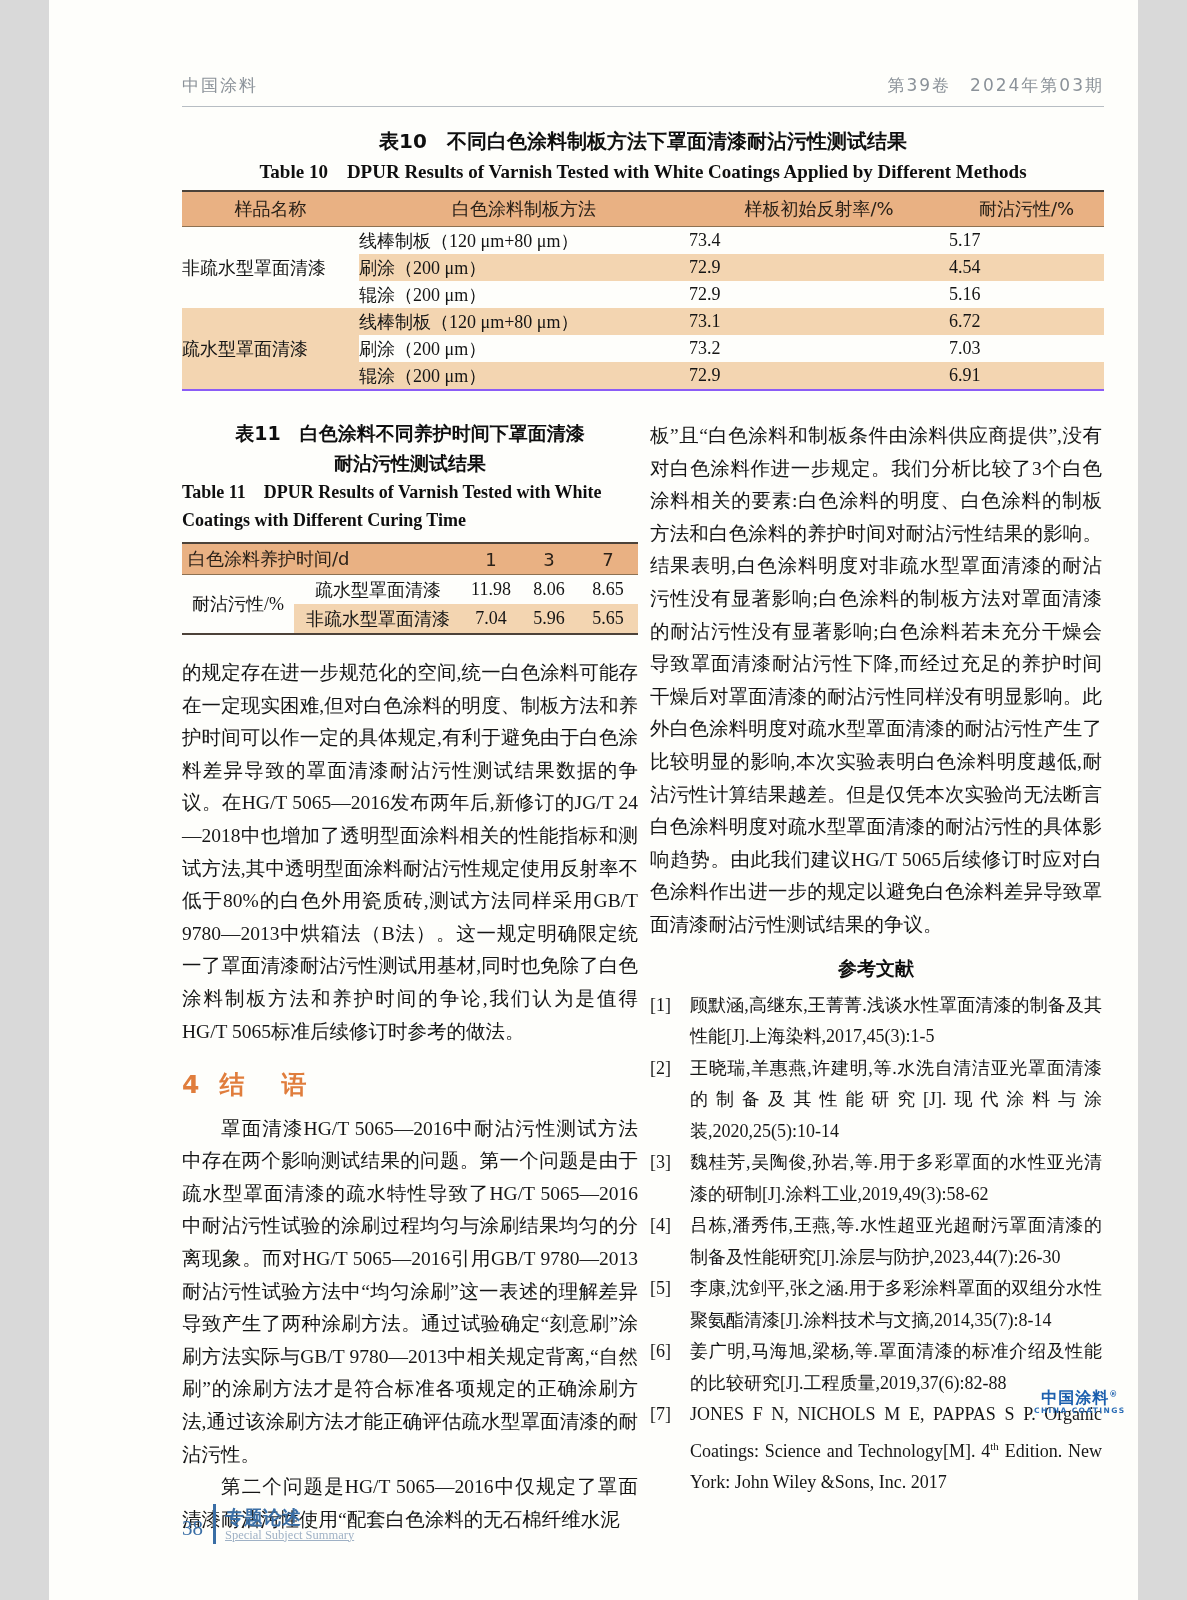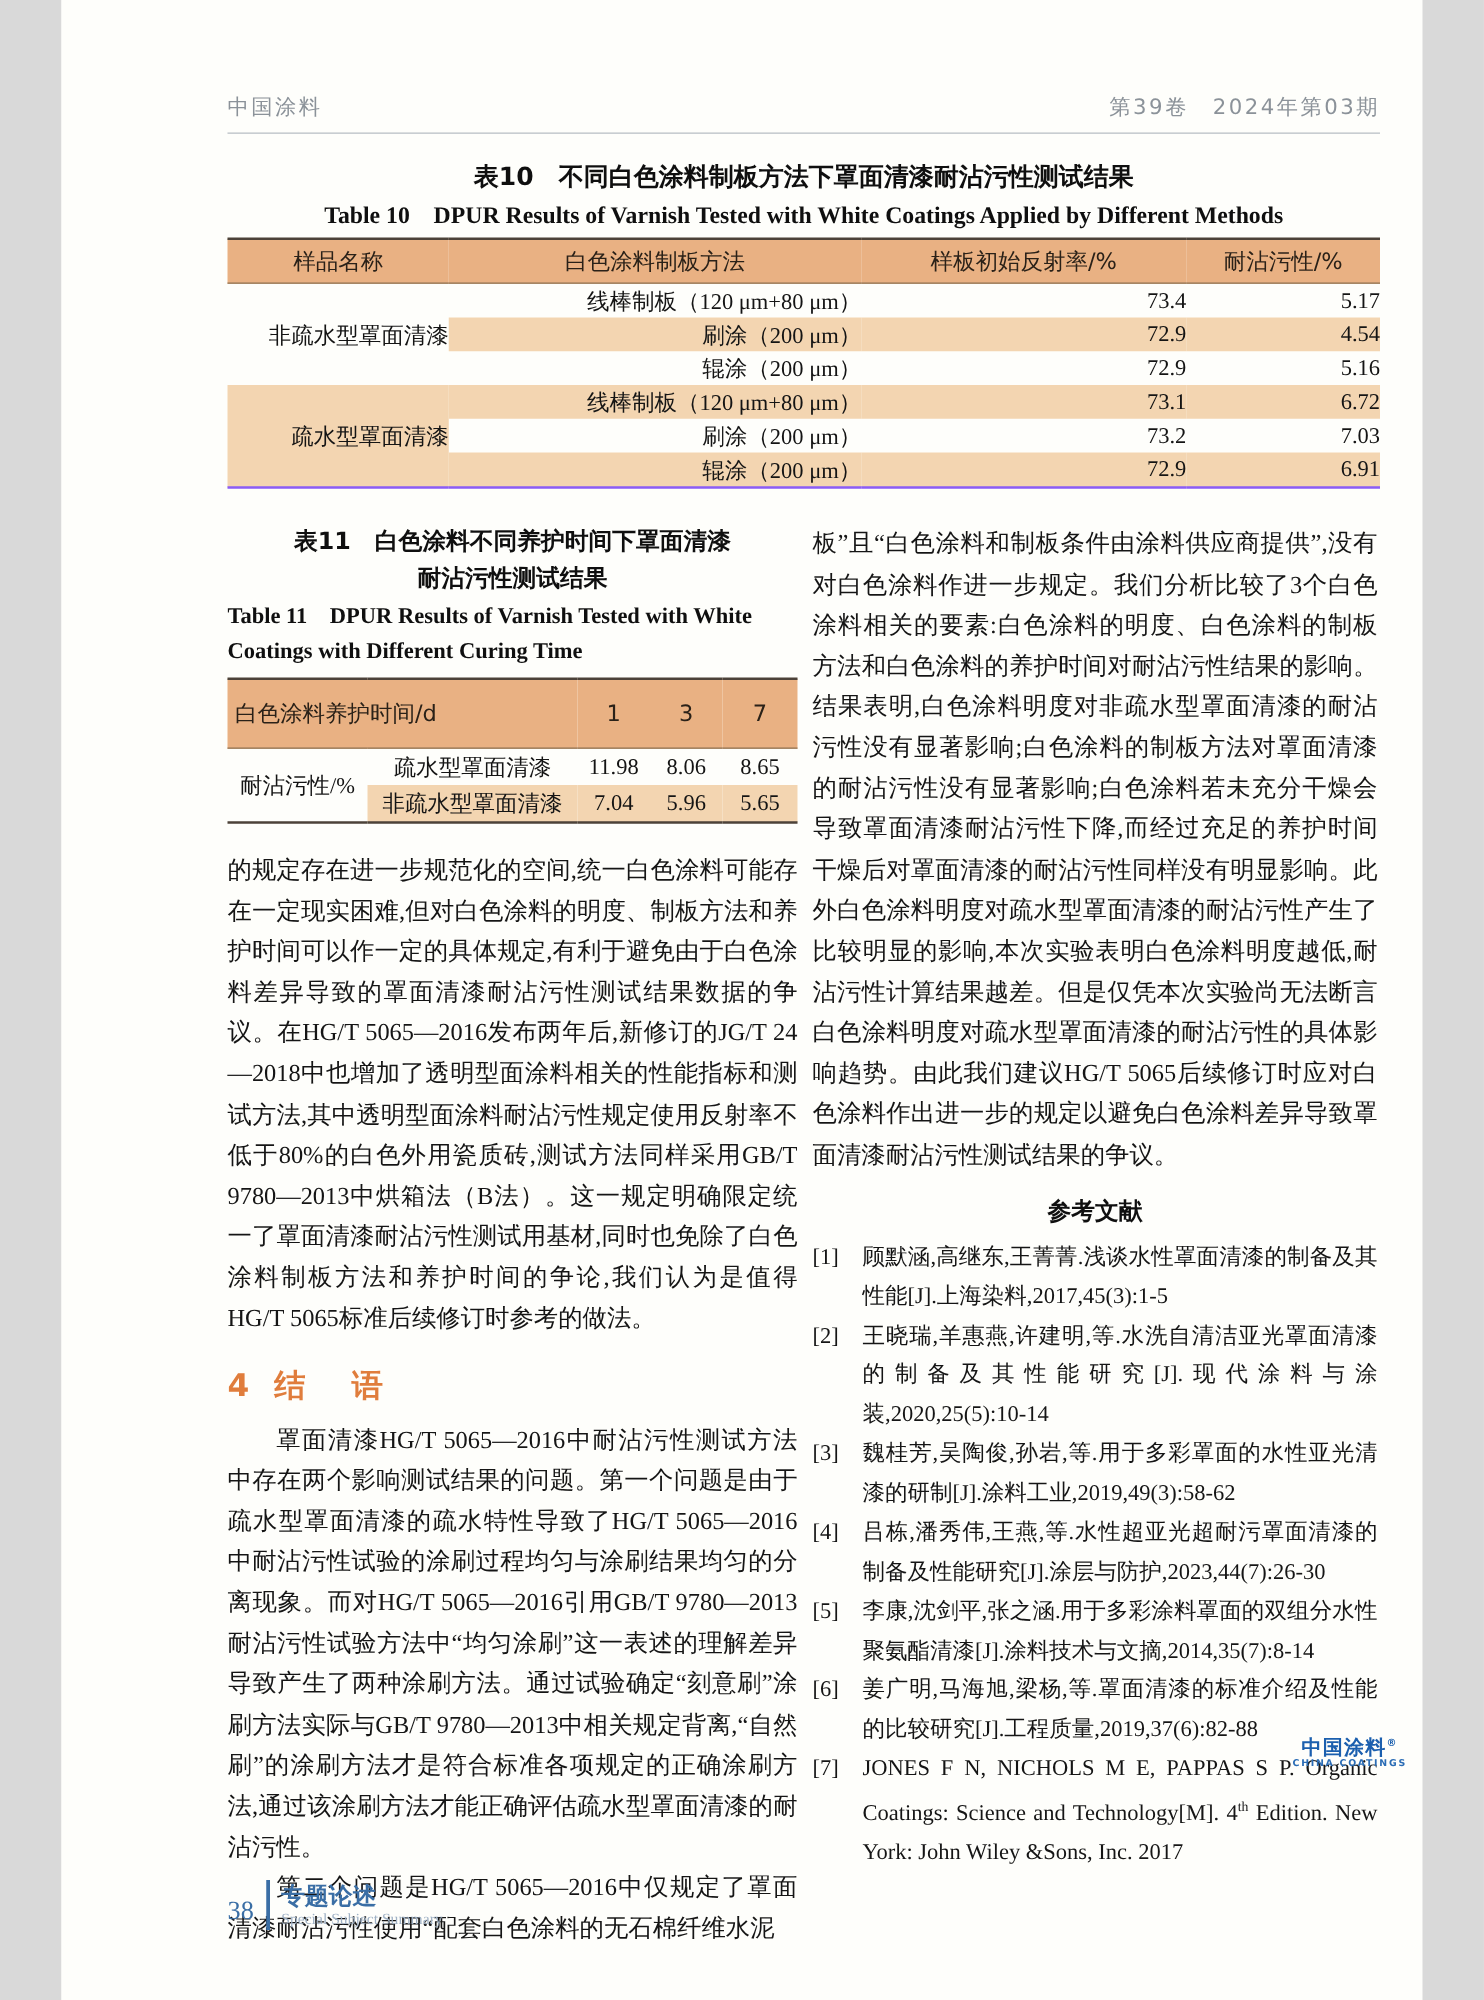--- a/index.html
+++ b/index.html
@@ -18,36 +18,36 @@
              font-family:"Liberation Serif",serif;font-weight:bold;font-size:19px;color:#0f0f0f;}
 
   
   table{border-collapse:collapse;}
   .tbl10{position:absolute;top:190px;left:133px;width:922px;
          border-top:2px solid #4c4239;border-bottom:2px solid #8b5cf6;
          font-size:18px;table-layout:fixed;}
   .tbl10 thead tr{border-bottom:1px solid #8d7152;}
   .tbl10 th{background:#e9b183;height:34px;font-weight:normal;text-align:center;
             font-family:"DejaVu Sans",sans-serif;color:#2a2118;padding:0;}
-  .tbl10 td{height:27px;text-align:right;padding:0;color:#141414;}
+  .tbl10 td{height:27px;text-align:left;padding:0;color:#141414;}
   .shade{background:#f3d5b1;}
 
   .colL{position:absolute;left:133px;top:418px;width:456px;}
   .colR{position:absolute;left:601px;top:420px;width:452px;}
 
   .t11cap-zh{text-align:center;font-family:"DejaVu Sans",sans-serif;font-weight:bold;
              font-size:19px;line-height:30px;color:#0f0f0f;}
   .t11cap-en{text-align:left;font-family:"Liberation Serif",serif;font-weight:bold;
              font-size:18px;line-height:28px;color:#0f0f0f;}
 
   .tbl11{width:100%;margin-top:8px;border-top:2px solid #4c4239;border-bottom:2px solid #4c4239;
          font-size:18px;table-layout:fixed;}
   .tbl11 thead tr{border-bottom:1px solid #8d7152;}
   .tbl11 th{background:#e9b183;height:30px;font-weight:normal;font-family:"DejaVu Sans",sans-serif;
-            color:#2a2118;padding:12px;margin-left:41px;}
+            color:#2a2118;padding:0;margin-left:41px;}
   .tbl11 th.lbl{text-align:left;padding-left:6px;}
   .tbl11 td{height:29px;text-align:center;padding:0;color:#141414;}
 
   .para{font-size:19.5px;line-height:32.6px;text-align:justify;color:#151515;}
   .indent{text-indent:2em;}
   .mt{margin-top:22px;}
 
   .sec-head{margin:18px 0 12px 0;color:#e07d3c;font-family:"DejaVu Sans",sans-serif;
             font-weight:bold;font-size:25px;}
   .sec-head .num{margin-right:20px;}
@@ -66,21 +66,21 @@
   .logo .zh{font-weight:bold;font-size:16px;letter-spacing:1px;line-height:17px;}
   .logo .reg{font-size:8px;vertical-align:super;}
   .logo .en{font-weight:bold;font-size:7.5px;letter-spacing:1.4px;color:#2a6cb5;line-height:10px;}
 
   
   .footer{position:absolute;left:133px;top:1504px;display:flex;align-items:center;}
   .footer .pg{color:#3a6ea5;font-size:21px;margin-right:10px;padding-top:8px;}
   .footer .bar{width:3px;height:40px;background:#3a6ea5;margin-right:9px;}
   .footer .zh{color:#3a6ea5;font-family:"DejaVu Sans",sans-serif;font-weight:bold;
               font-size:19px;line-height:22px;}
-  .footer .en{color:#9fb1c5;font-size:12.5px;line-height:15px;font-family:"Liberation Serif",serif;}
+  .footer .en{color:#9fb1c5;font-size:12.5px;line-height:15px;font-family:"Liberation Serif",serif;text-decoration:underline;}
 </style>
 </head>
 <body>
 
 <div class="page">
 
   <div class="hdr">
     <span>中国涂料</span>
     <span>第39卷　2024年第03期</span>
   </div>

